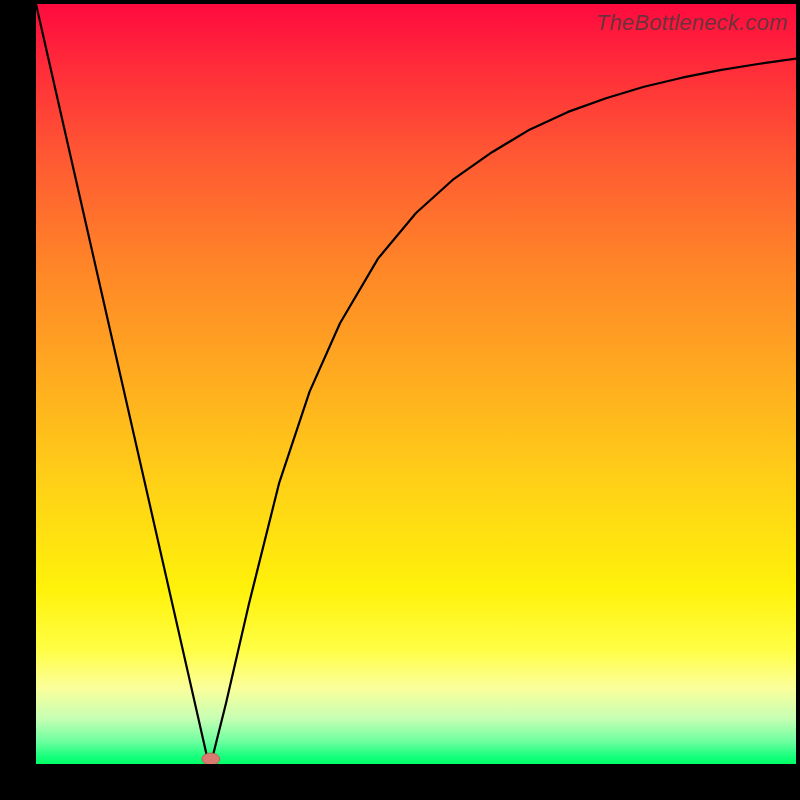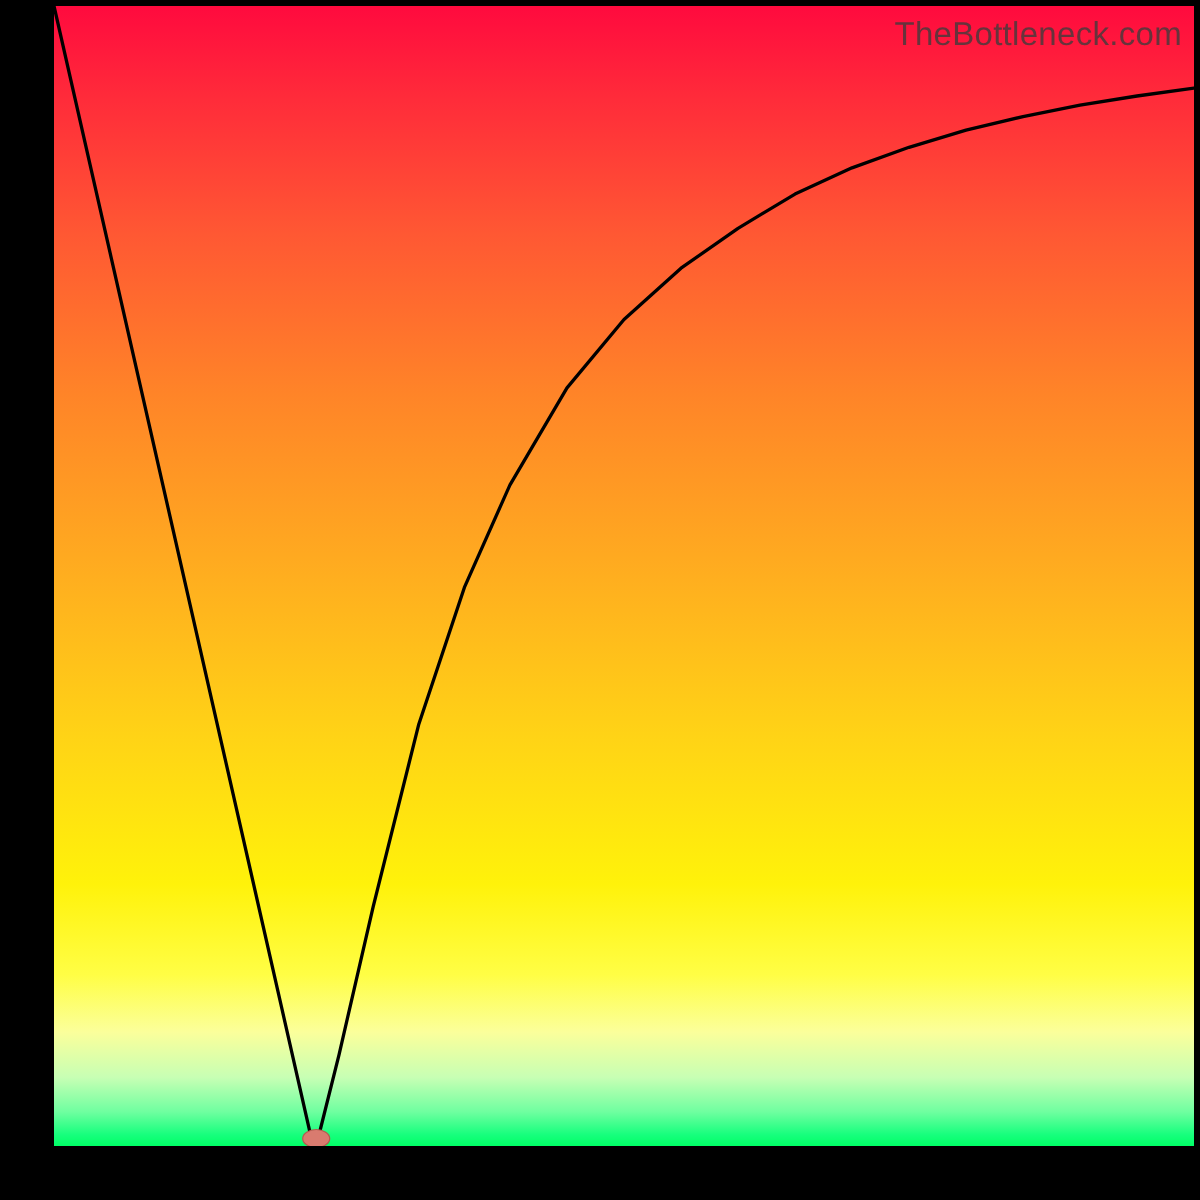--- a/index.html
+++ b/index.html
@@ -47,20 +47,21 @@
   }
   .watermark {
     position: absolute;
     top: 6px;
     right: 8px;
     font-size: 22px;
     font-weight: 500;
     color: rgba(60, 60, 60, 0.78);
     letter-spacing: 0.2px;
     pointer-events: none;
+    font-style: italic;
   }
   svg {
     position: absolute;
     inset: 0;
   }
   .curve {
     fill: none;
     stroke: #000;
     stroke-width: 2.2;
     stroke-linejoin: round;

